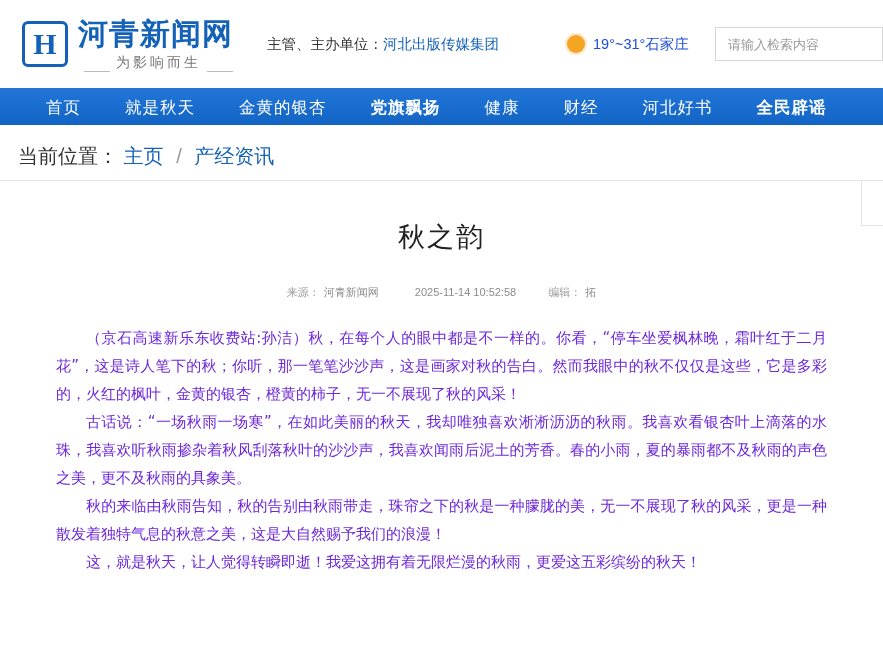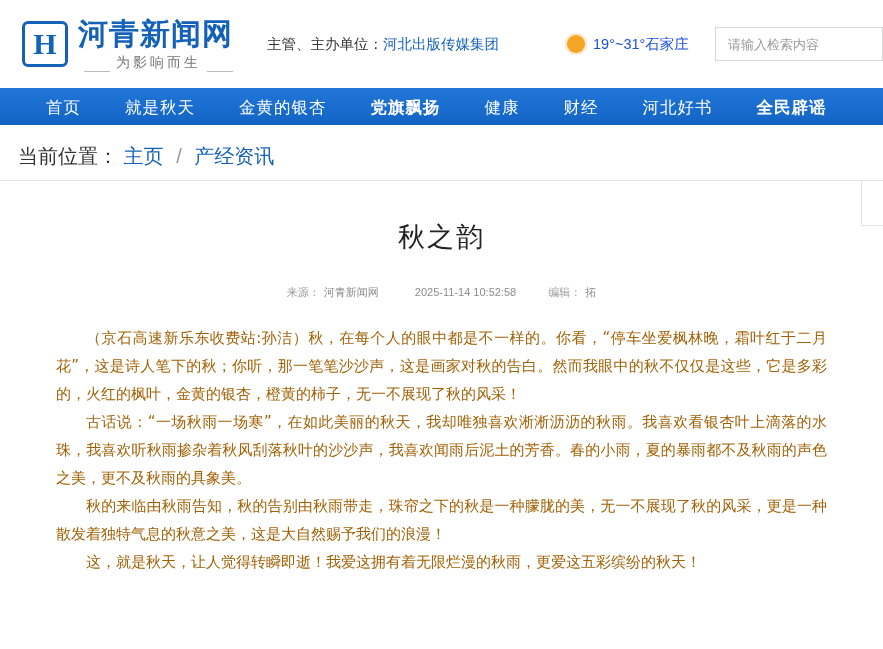--- a/index.html
+++ b/index.html
@@ -147,21 +147,21 @@
     color: #888;
   }
   .meta .lbl { color: #9a9a9a; }
   .meta .val { color: #8c8c8c; margin-left: 4px; }
   .meta .gap { display: inline-block; width: 26px; }
 
   .body-text {
     margin-top: 24px;
     font-size: 15px;
     line-height: 28px;
-    color: #a16207;
+    color: #6d28d9;
     text-align: justify;
     font-family: "DejaVu Sans", sans-serif;
   }
   .body-text p { margin: 0; text-indent: 2em; }
 
   
   .right-rail {
     position: absolute;
     right: 0; top: 180px;
     width: 22px; height: 46px;

